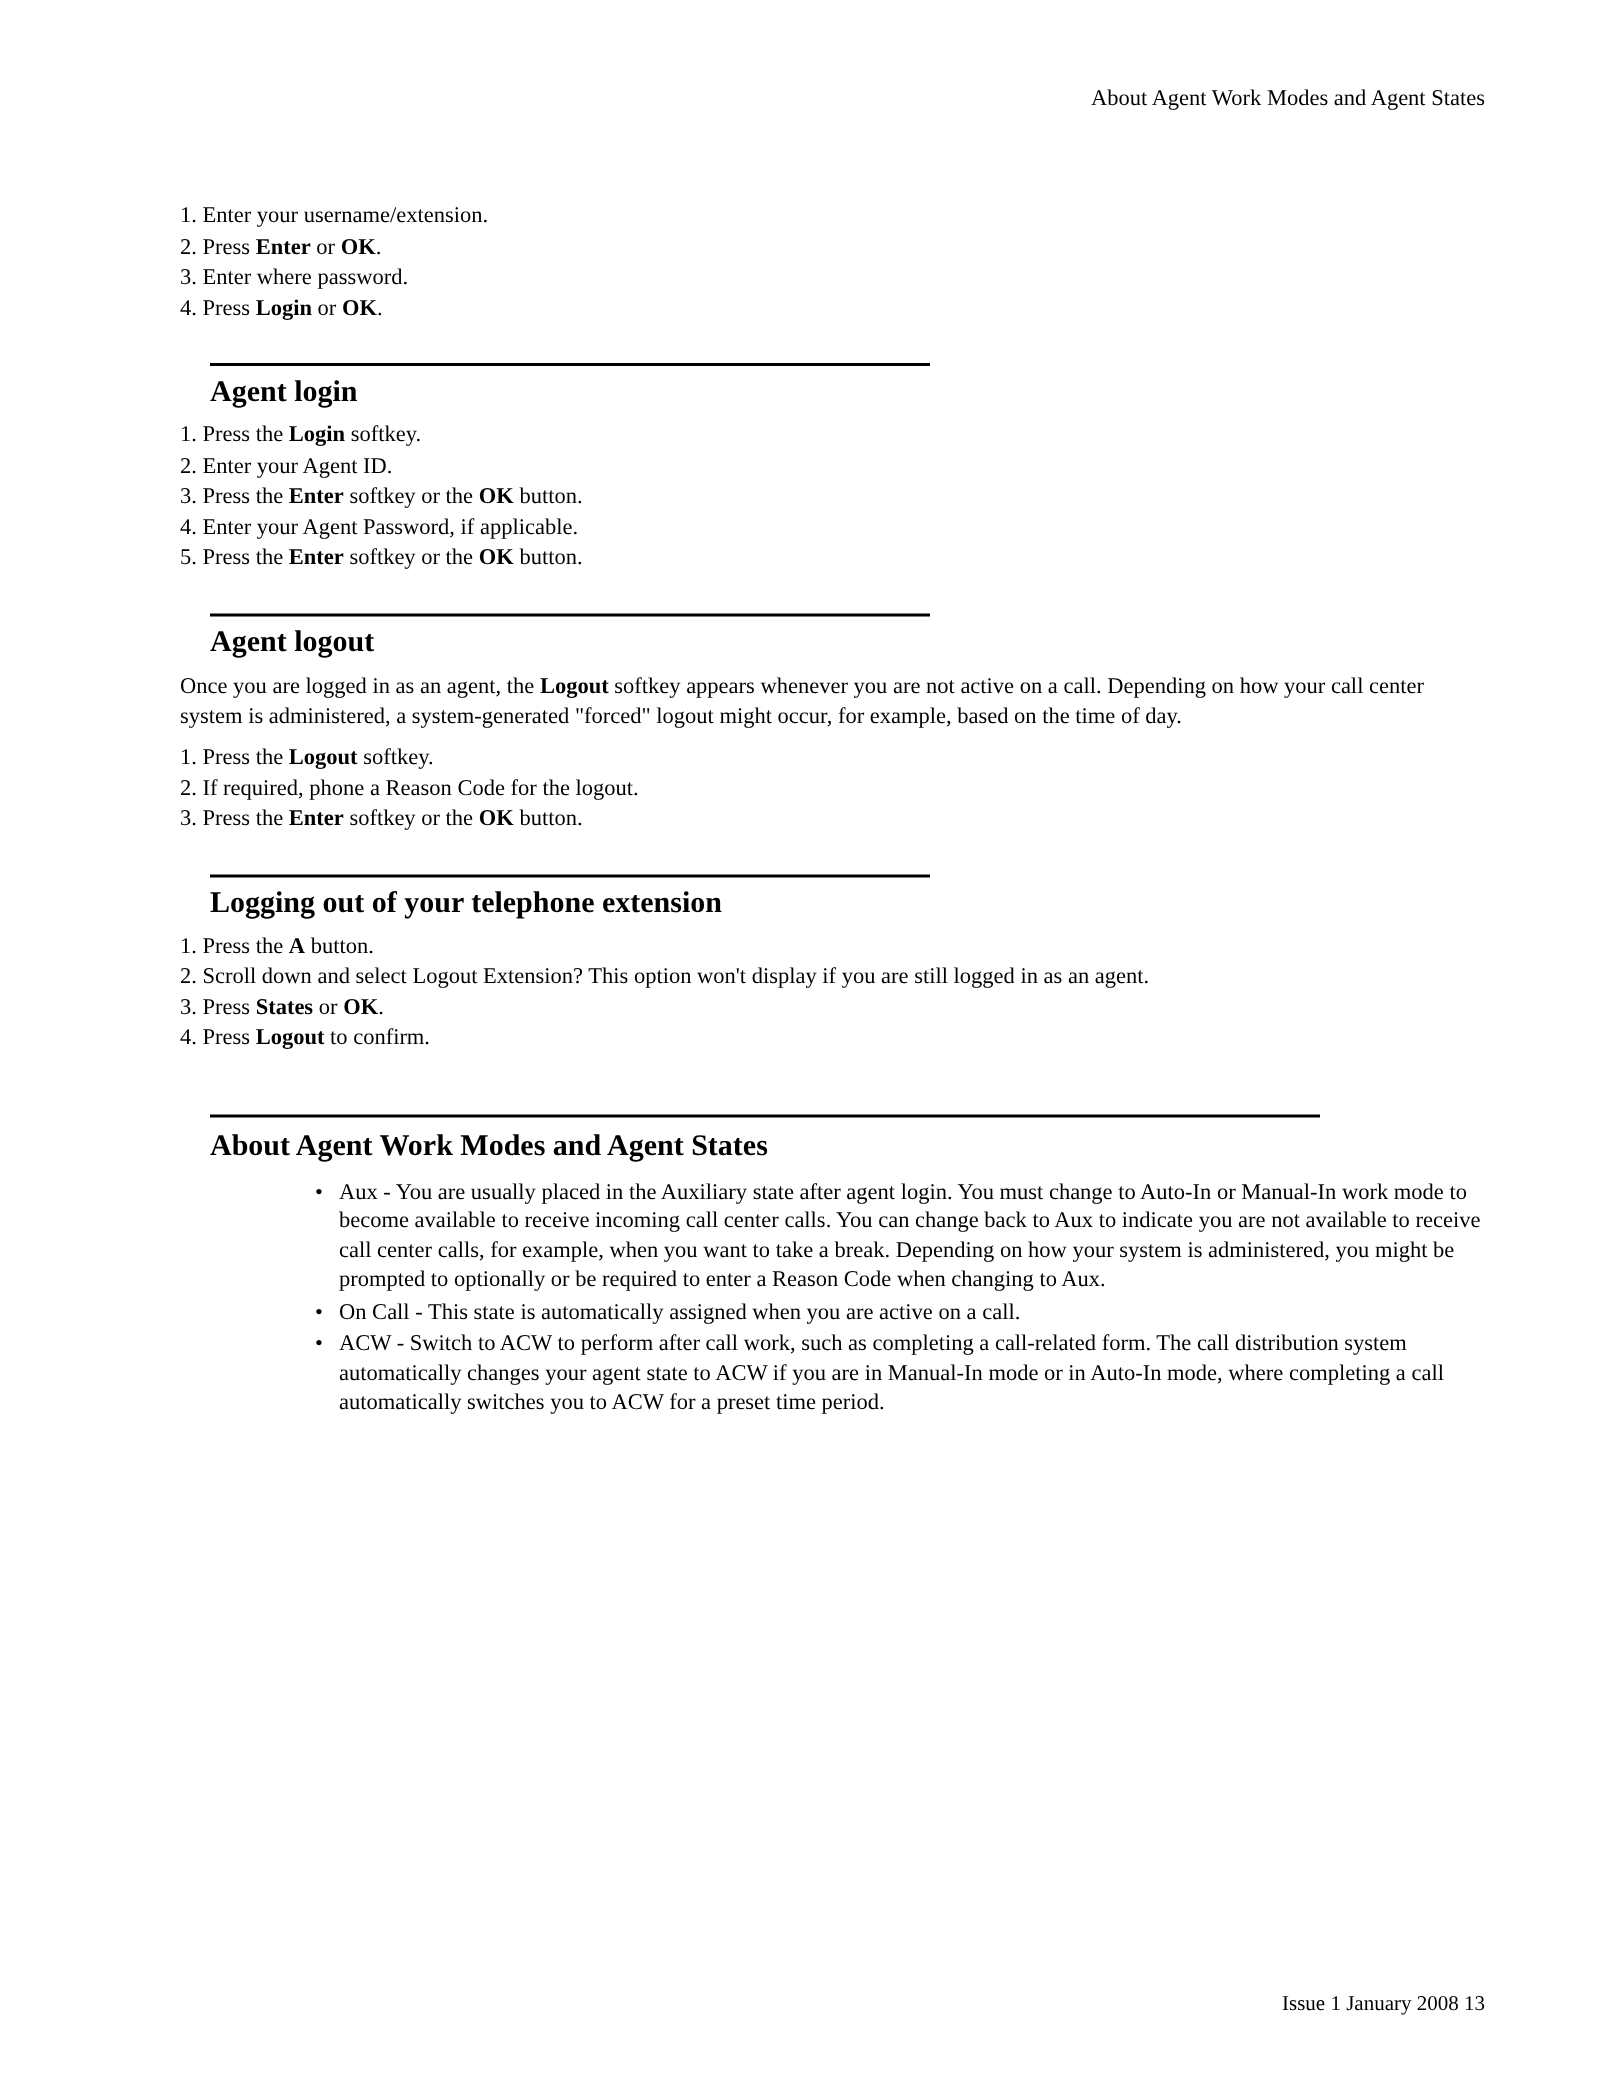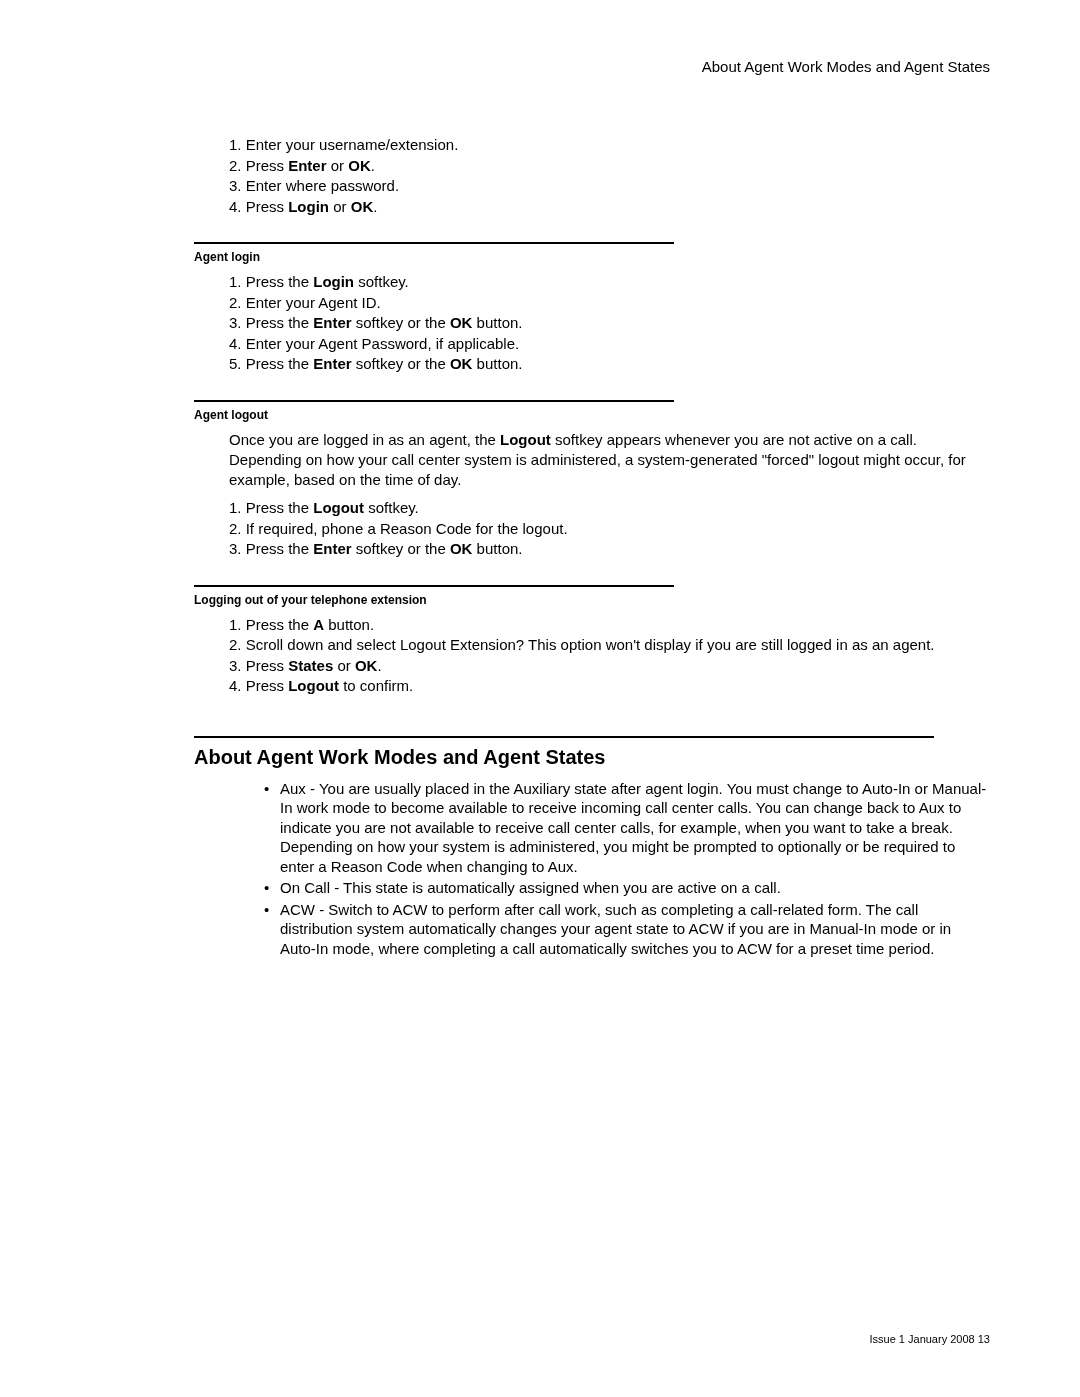--- a/index.html
+++ b/index.html
@@ -5,31 +5,32 @@
   body {
     font-family: Arial, Helvetica, sans-serif;
     font-size: 15px;
     color: #000;
     margin: 0;
     background: #fff;
   }
   .page {
     width: 1080px;
     min-height: 1397px;
-    padding: 58px 90px 50px 114px;
+    padding: 58px 90px 50px 60px;
     box-sizing: border-box;
     position: relative;
+    font-family: Liberation Serif, serif;
   }
   .page-header {
     text-align: right;
     font-size: 15px;
     margin-bottom: 60px;
   }
   .indent1 { margin-left: 80px; }
-  .indent2 { margin-left: 115px; }
+  .indent2 { margin-left: 60px; }
   .indent3 { margin-left: 150px; }
   ol {
     margin: 8px 0 12px 0;
     padding-left: 0;
     list-style-position: inside;
   }
   ol li {
     padding-left: 0;
     margin-bottom: 1px;
     line-height: 1.3;
@@ -57,39 +58,39 @@
     margin: 26px 0 6px 80px;
     width: 480px;
   }
   hr.heading-rule {
     border: none;
     border-top: 2px solid #000;
     margin: 40px 0 8px 80px;
     width: 740px;
   }
   h2 {
-    font-size: 12px;
+    font-size: 20px;
     font-weight: bold;
     margin: 0 0 8px 0;
   }
   h1 {
     font-size: 20px;
     font-weight: bold;
     margin: 0 0 10px 0;
   }
   p {
     margin: 0 0 8px 0;
     line-height: 1.35;
   }
   .link { color: #1155cc; }
   .footer {
     position: absolute;
     bottom: 52px;
     right: 90px;
-    font-size: 11px;
+    font-size: 14px;
   }
   .b { font-weight: bold; text-align: right; }
 </style>
 </head>
 <body>
 
 <div class="page">
 
   <div class="page-header">About Agent Work Modes and Agent States</div>
 

